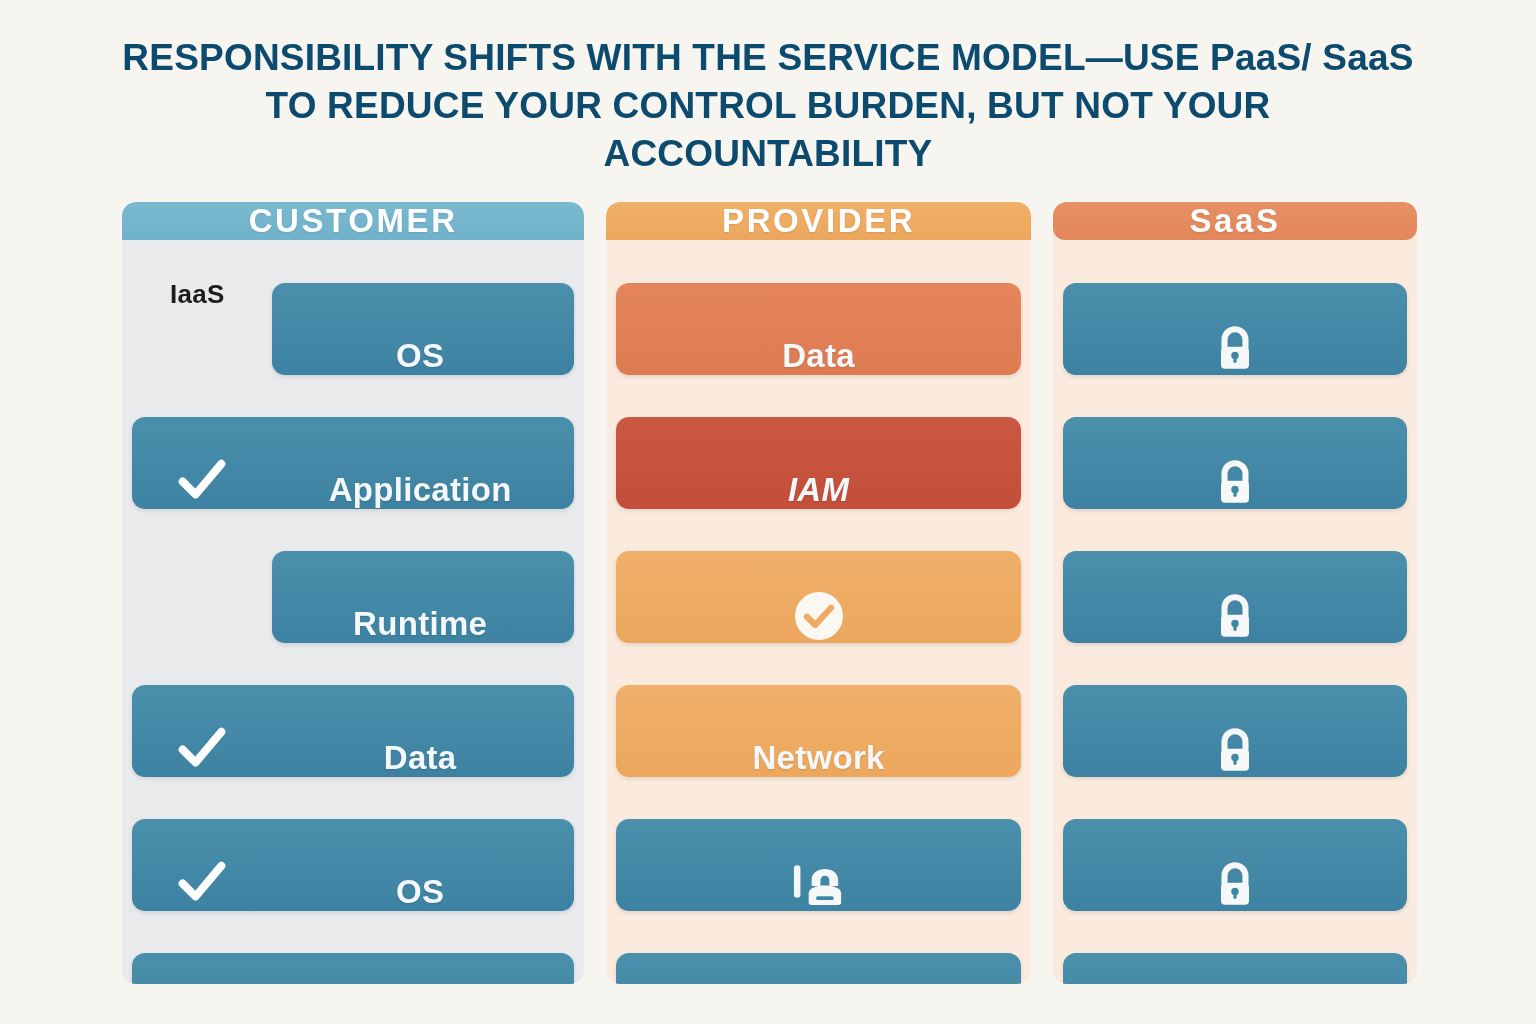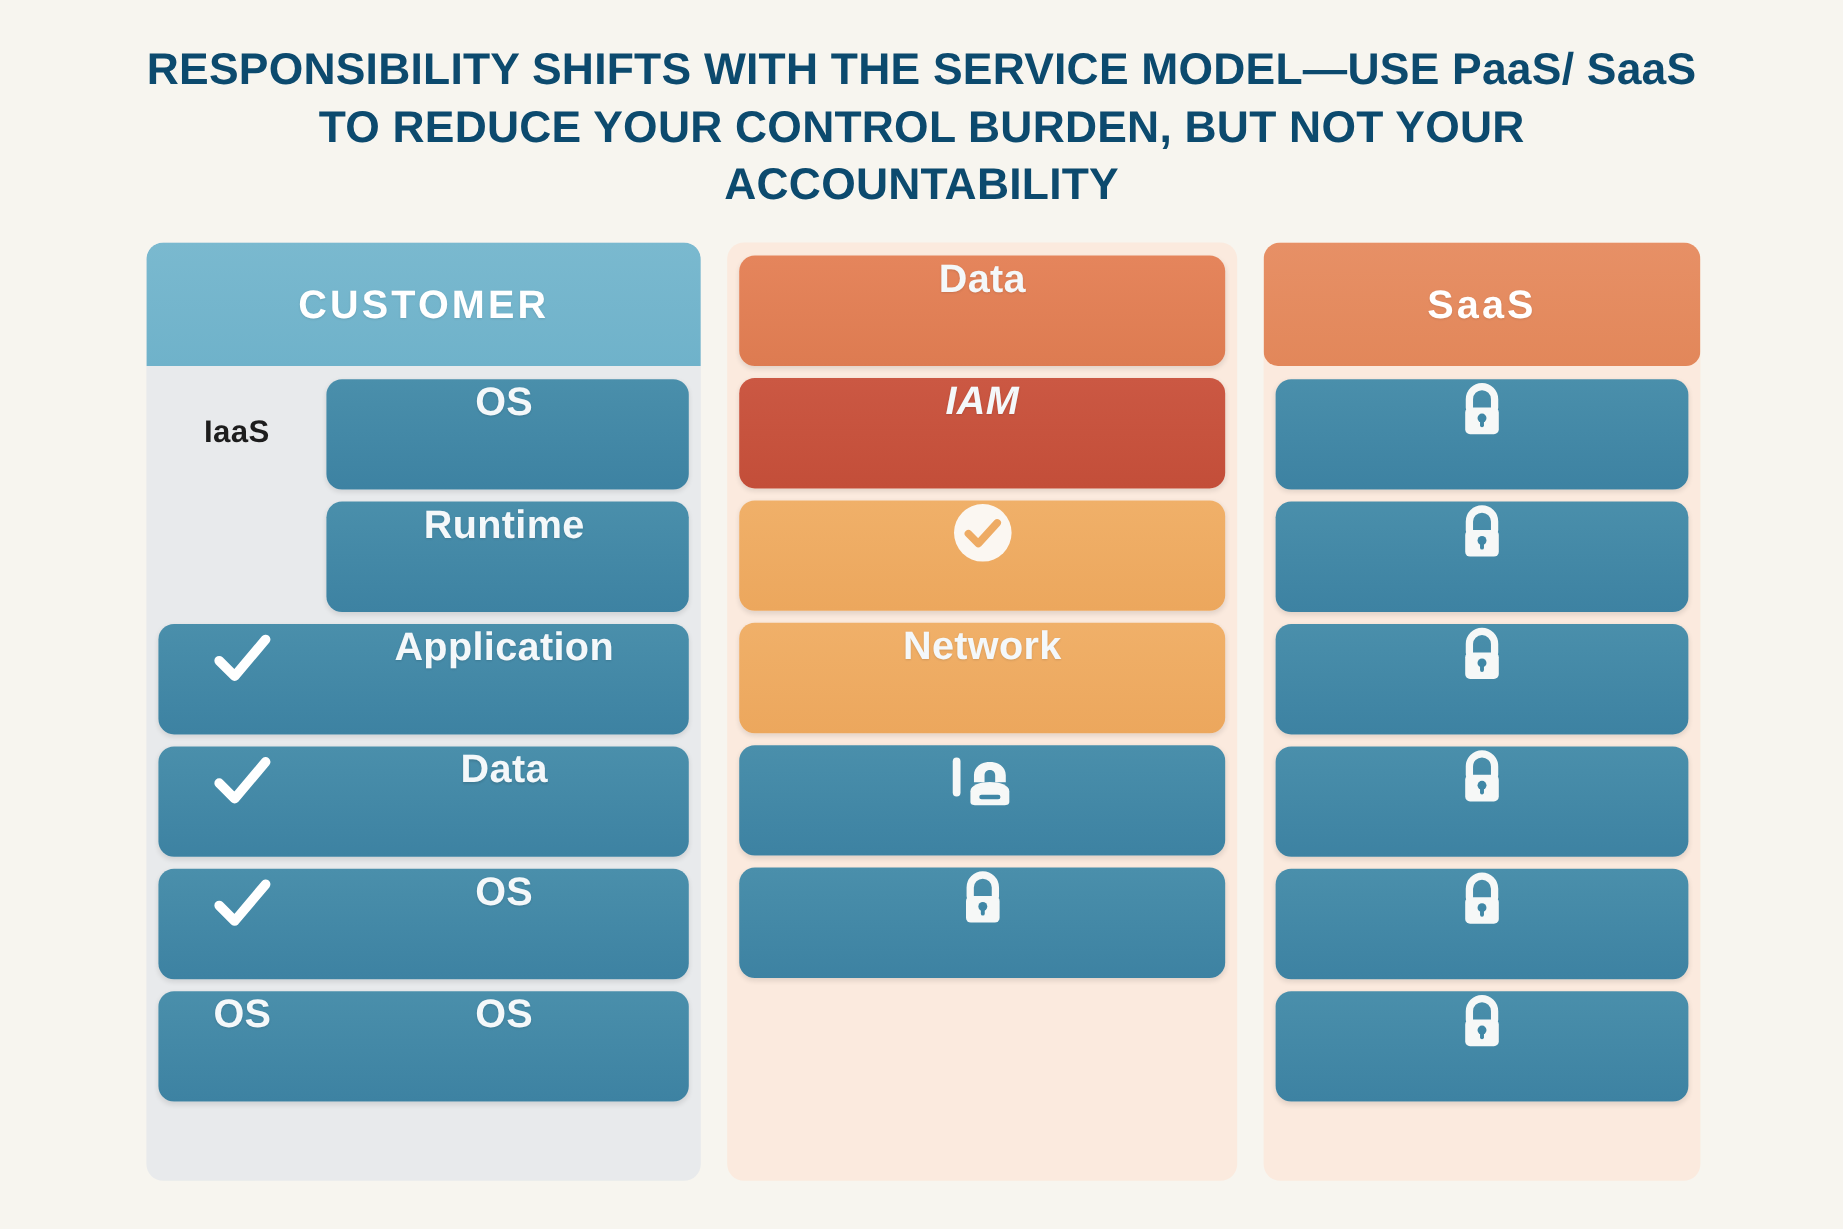--- a/index.html
+++ b/index.html
@@ -79,24 +79,25 @@
     display: flex;
     flex-direction: column;
     gap: 10px;
   }
 
   .pill {
     position: relative;
     height: 92px;
     border-radius: 13px;
     display: flex;
-    align-items: flex-start;
+    align-items: flex-end;
     box-sizing: border-box;
     box-shadow: 0 2px 4px rgba(0,0,0,0.10);
     flex: none;
+    margin-top: 32px;
   }
 
   
   .pill.blue   { background: linear-gradient(180deg,#4a8fab 0%, #3d82a2 100%); }
   .pill.salmon { background: linear-gradient(180deg,#e5855c 0%, #dd7b51 100%); }
   .pill.red    { background: linear-gradient(180deg,#cb5843 0%, #c34e39 100%); font-style: italic; }
   .pill.amber  { background: linear-gradient(180deg,#f0b069 0%, #eca75d 100%); }
 
   
   .pill.indent { margin-left: 140px; }
@@ -156,35 +157,35 @@
       <div class="col-head head-customer">
         <span>CUSTOMER</span>
       </div>
       <div class="rows">
         <div class="pill blue indent">
           <div class="cell-main">
             <span class="pill-label">OS</span>
           </div>
         </div>
         <div class="row-tag" style="top: 39px;">IaaS</div>
-        <div class="pill blue indent">
-          <div class="cell-main">
-            <span class="pill-label">Runtime</span>
-          </div>
-        </div>
         <div class="pill blue full">
           <div class="cell-left">
             <span class="check-mark"><svg viewBox="0 0 36 32" width="100%" height="100%">
                 <path d="M6 17 L14 25 L30 6" fill="none" stroke="#ffffff" stroke-width="5" stroke-linecap="round" stroke-linejoin="round"></path>
               </svg></span>
           </div>
           <div class="cell-main">
             <span class="pill-label">Application</span>
           </div>
         </div>
+        <div class="pill blue indent">
+          <div class="cell-main">
+            <span class="pill-label">Runtime</span>
+          </div>
+        </div>
         <div class="pill blue full">
           <div class="cell-left">
             <span class="check-mark"><svg viewBox="0 0 36 32" width="100%" height="100%">
                 <path d="M6 17 L14 25 L30 6" fill="none" stroke="#ffffff" stroke-width="5" stroke-linecap="round" stroke-linejoin="round"></path>
               </svg></span>
           </div>
           <div class="cell-main">
             <span class="pill-label">Data</span>
           </div>
         </div>
@@ -202,20 +203,23 @@
           <div class="cell-left">
             <span class="pill-label">OS</span>
           </div>
           <div class="cell-main">
             <span class="pill-label">OS</span>
           </div>
         </div>
       </div>
     </div>
     <div class="column col-provider">
+      <div class="col-head head-provider">
+        <span>PROVIDER</span>
+      </div>
       <div class="rows">
         <div class="pill salmon center-only" style="justify-content: center;">
           <span class="pill-label">Data</span>
         </div>
         <div class="pill red center-only" style="justify-content: center;">
           <span class="pill-label">IAM</span>
         </div>
         <div class="pill amber center-only" style="justify-content: center;">
           <span class="badge-check"><svg viewBox="0 0 36 36" width="100%" height="100%">
               <circle cx="18" cy="18" r="16" fill="#fbf7f2"></circle>

